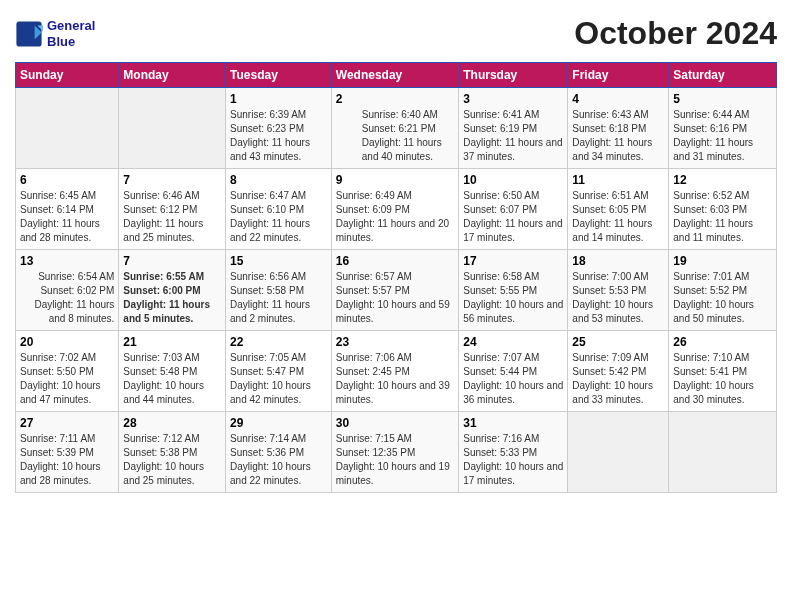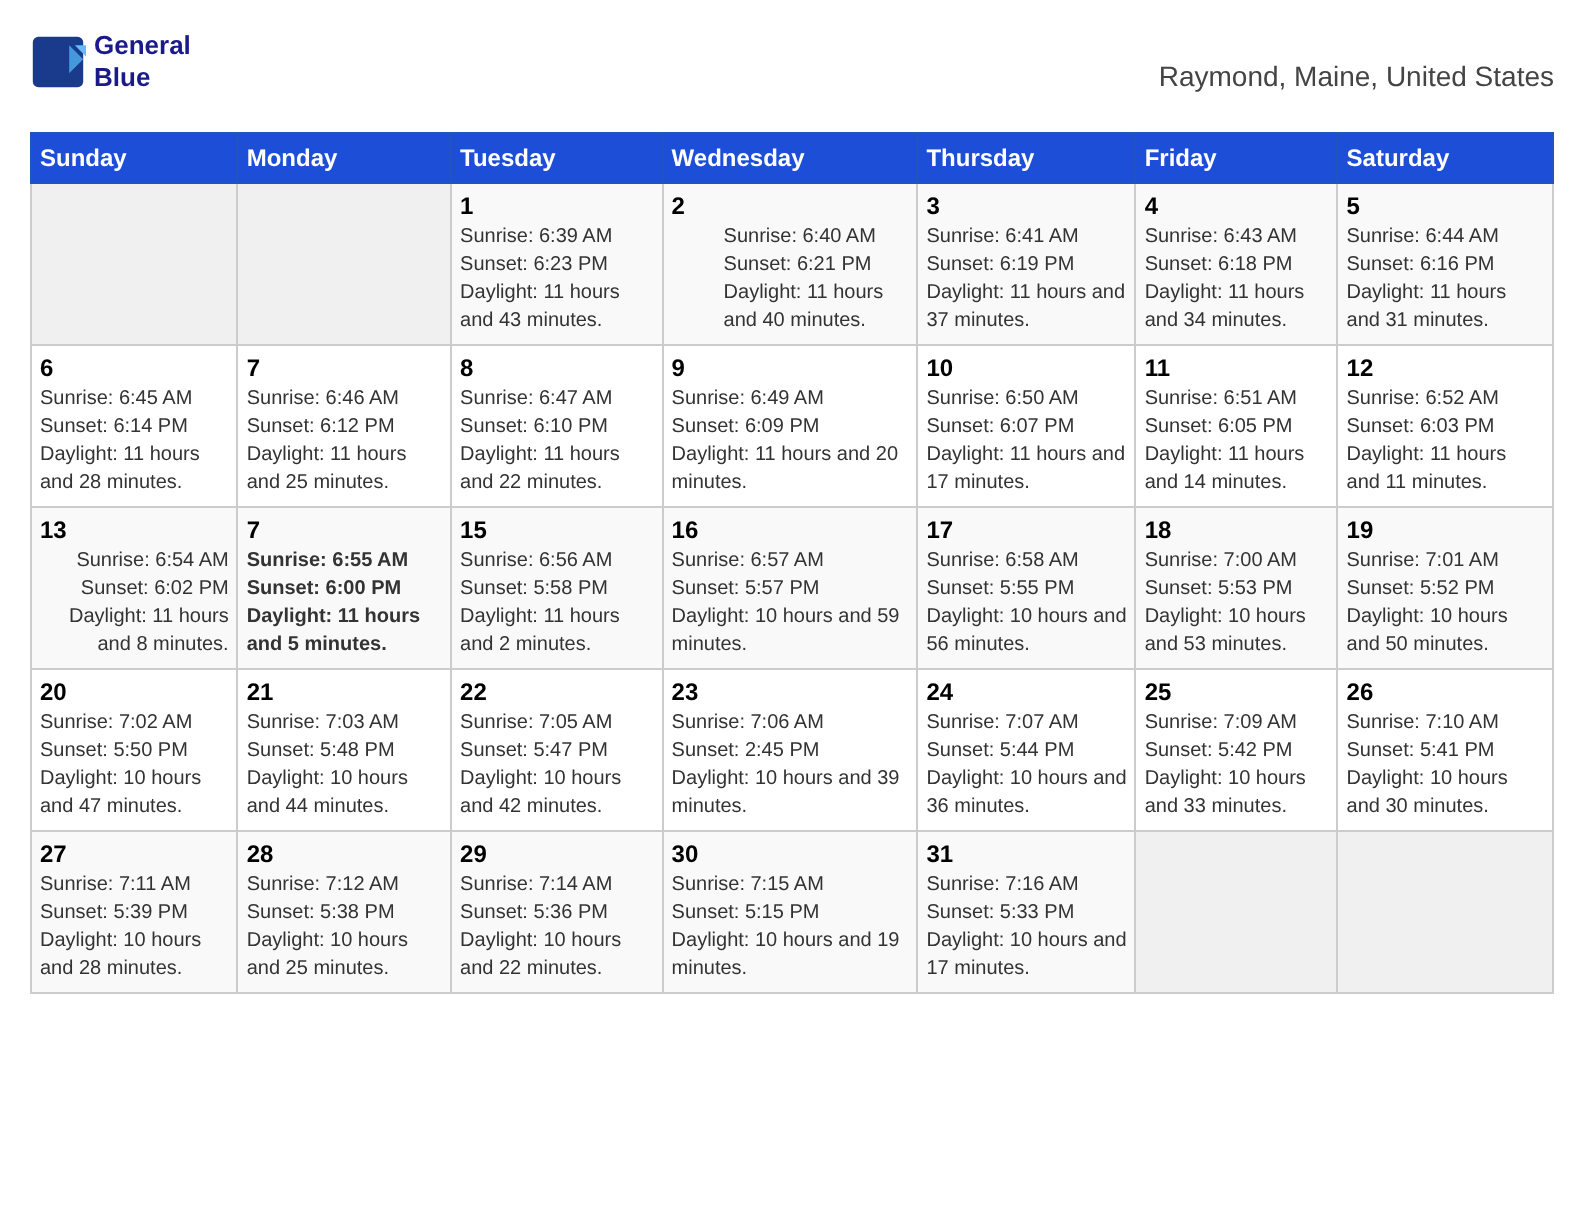--- a/index.html
+++ b/index.html
@@ -6,22 +6,22 @@
     body {
       font-family: Arial, sans-serif;
       background: #fff;
       width: 792px;
       min-height: 612px;
       padding: 15px;
     }
     .header {
       display: flex;
       justify-content: space-between;
-      align-items: flex-end;
-      margin-bottom: 20px;
+      align-items: center;
+      margin-bottom: 10px;
     }
     .logo {
       display: flex;
       align-items: center;
     }
     .logo-text {
       display: flex;
       flex-direction: column;
       font-size: 13px;
       font-weight: bold;
@@ -45,21 +45,21 @@
       font-size: 14px;
       font-weight: normal;
       color: #444;
     }
     table {
       width: 100%;
       border-collapse: collapse;
       font-size: 11px;
     }
     thead tr th {
-      background-color: #1d4ed8;
+      background-color: #be185d;
       color: #fff;
       padding: 5px 4px;
       text-align: left;
       font-size: 12px;
       border: 1px solid #2255bb;
     }
     tbody tr td {
       border: 1px solid #ccc;
       padding: 4px 4px;
       vertical-align: top;
@@ -93,21 +93,21 @@
       <rect x="2" y="2" width="36" height="36" rx="4" fill="#1a3a8c"></rect>
       <polygon points="28,8 38,18 28,28" fill="#4499dd"></polygon>
       <polygon points="32,8 40,16 40,8" fill="#66bbff"></polygon>
     </svg>
     <div class="logo-text">
       <span>General</span>
       <span>Blue</span>
     </div>
   </div>
   <div class="title-block">
-    <h2>Raymond, Maine, United States</h2>
+    <h1>October 2024</h1>
   </div>
 </div>
 
 <table>
   <thead>
     <tr>
     <th>Sunday</th>
         <th>Monday</th>
         <th>Tuesday</th>
         <th>Wednesday</th>
@@ -298,21 +298,21 @@
         </td>
         <td>
           <span class="day-number">29</span>
           <div class="day-info" style="white-space: pre-line;">Sunrise: 7:14 AM
 Sunset: 5:36 PM
 Daylight: 10 hours and 22 minutes.</div>
         </td>
         <td>
           <span class="day-number">30</span>
           <div class="day-info" style="white-space: pre-line;">Sunrise: 7:15 AM
-Sunset: 5:15 PM
+Sunset: 12:35 PM
 Daylight: 10 hours and 19 minutes.</div>
         </td>
         <td>
           <span class="day-number">31</span>
           <div class="day-info" style="white-space: pre-line;">Sunrise: 7:16 AM
 Sunset: 5:33 PM
 Daylight: 10 hours and 17 minutes.</div>
         </td>
         <td class="empty-cell"></td>
         <td class="empty-cell"></td>

